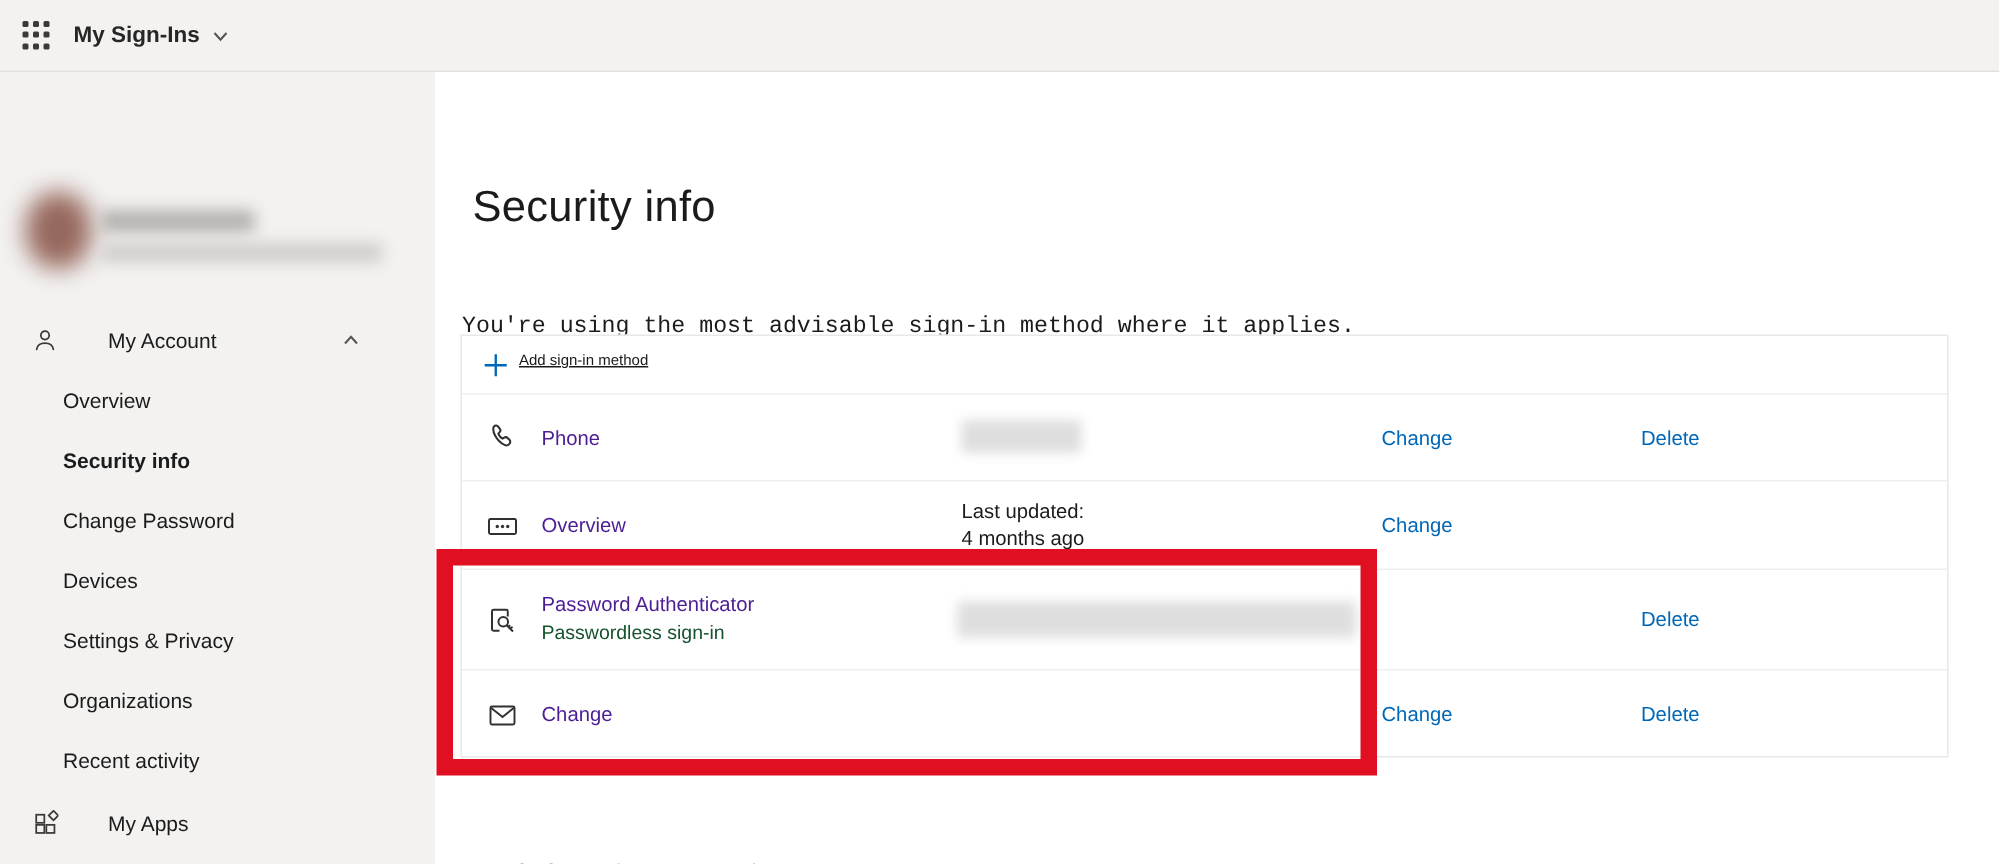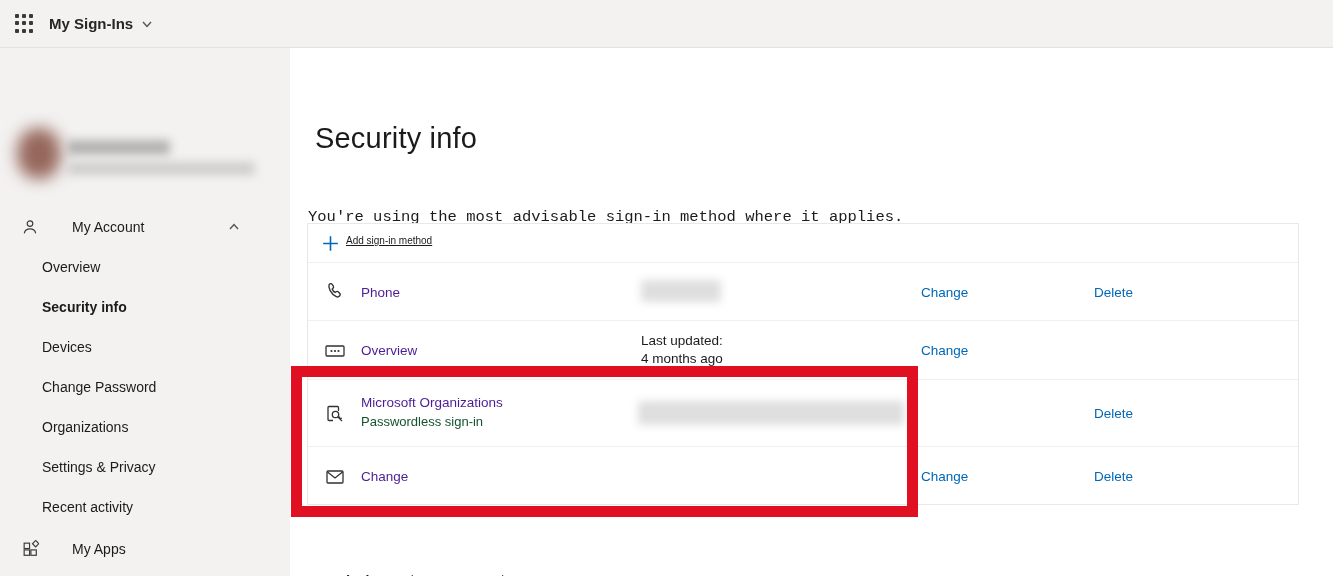--- a/index.html
+++ b/index.html
@@ -111,30 +111,30 @@
           </svg>
       </div>
 
       <div class="nav-item nav-sub">
         <span class="nav-label">Overview</span>
       </div>
       <div class="nav-item nav-sub nav-current">
         <span class="nav-label">Security info</span>
       </div>
       <div class="nav-item nav-sub">
+        <span class="nav-label">Change Password</span>
+      </div>
+      <div class="nav-item nav-sub">
         <span class="nav-label">Devices</span>
       </div>
       <div class="nav-item nav-sub">
-        <span class="nav-label">Change Password</span>
+        <span class="nav-label">Settings &amp; Privacy</span>
       </div>
       <div class="nav-item nav-sub">
         <span class="nav-label">Organizations</span>
-      </div>
-      <div class="nav-item nav-sub">
-        <span class="nav-label">Settings &amp; Privacy</span>
       </div>
       <div class="nav-item nav-sub">
         <span class="nav-label">Recent activity</span>
       </div>
 
       <div class="nav-gap"></div>
 
       <div class="nav-item">
         <span class="nav-icon">
           <svg width="18" height="18" viewBox="0 0 20 20" fill="none" stroke="#3b3a39" stroke-width="1.3">
@@ -202,21 +202,21 @@
       </div>
 
       <div class="row" style="height:67px;">
         <span class="m-icon">
           <svg width="24" height="24" viewBox="0 0 24 24" fill="none" stroke="#323130" stroke-width="1.3">
             <path d="M6 4.5h8.5a1 1 0 0 1 1 1V9M6 4.5a1 1 0 0 0-1 1v12a1 1 0 0 0 1 1h4"></path>
             <circle cx="12.5" cy="12.5" r="3.2"></circle>
             <path d="M14.8 14.8L19 19M17.2 17.2l1.5-1.3M15.9 15.9l1.2-1.1"></path>
           </svg>
         </span>
-        <span class="m-name" style="top:15px;">Microsoft Organizations</span>
+        <span class="m-name" style="top:15px;">Password Authenticator</span>
         <span class="m-sub" style="top:34px;">Passwordless sign-in</span>
         <span class="m-val" style="top:21px; left:330px;"><span class="blurbox" style="width:266px;height:24px;"></span></span>
         <a class="link act-delete">Delete</a>
       </div>
 
       <div class="row" style="height:58px;">
         <span class="m-icon">
           <svg width="24" height="24" viewBox="0 0 24 24" fill="none" stroke="#323130" stroke-width="1.3">
               <rect x="4" y="6" width="16" height="12" rx="1"></rect>
               <path d="M4.5 7l7.5 6 7.5-6"></path>

